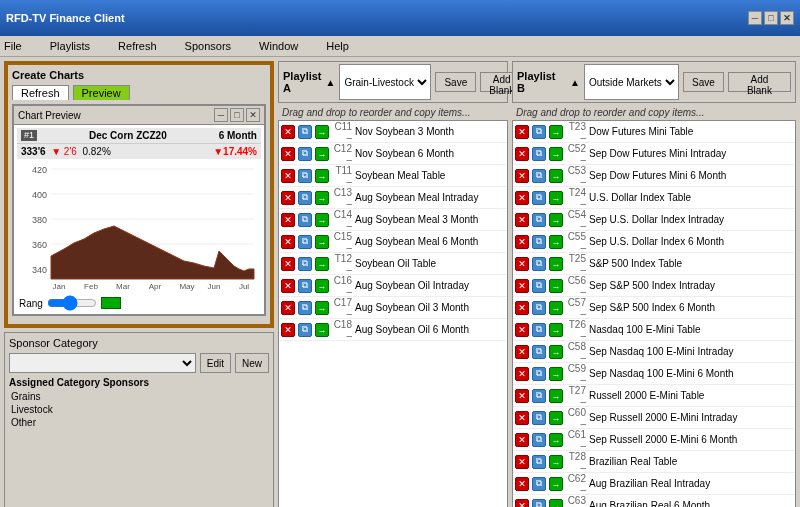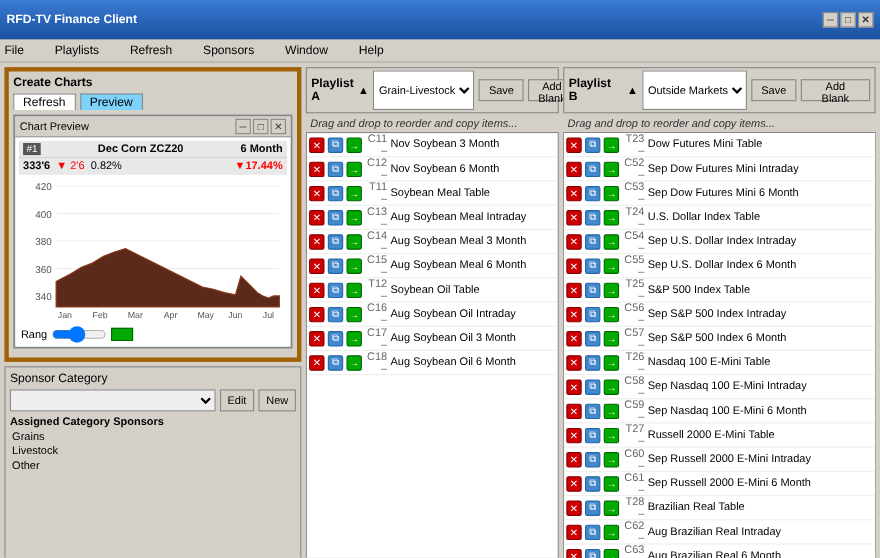--- a/index.html
+++ b/index.html
@@ -18,21 +18,21 @@
     .main-container { display: flex; height: calc(507px - 36px); background: #d4d0c8; padding: 4px; gap: 4px; }
     
     
     .left-panel { width: 270px; display: flex; flex-direction: column; gap: 4px; }
     
     .create-charts-header { font-weight: bold; font-size: 11px; margin-bottom: 4px; }
     
     .search-row { display: flex; gap: 4px; margin-bottom: 4px; }
     .search-tab { background: #d4d0c8; border: 1px solid #888; border-bottom: none; padding: 1px 8px; font-size: 11px; cursor: pointer; }
     .search-tab.active { background: white; }
-    .preview-tab { background: #7dd3fc; border: 1px solid #888; border-bottom: none; padding: 1px 8px; font-size: 11px; cursor: pointer; }
+    .preview-tab { background: #84cc16; border: 1px solid #888; border-bottom: none; padding: 1px 8px; font-size: 11px; cursor: pointer; }
     
     
     .chart-preview-box { border: 2px solid #888; background: white; position: relative; margin-bottom: 4px; }
     .chart-preview-header { background: #d4d0c8; border-bottom: 1px solid #888; padding: 2px 4px; display: flex; justify-content: space-between; align-items: center; font-size: 10px; }
     .chart-stat-down { color: red; }
     
     
     .chart-svg-container { background: white; padding: 2px; }
     
     

